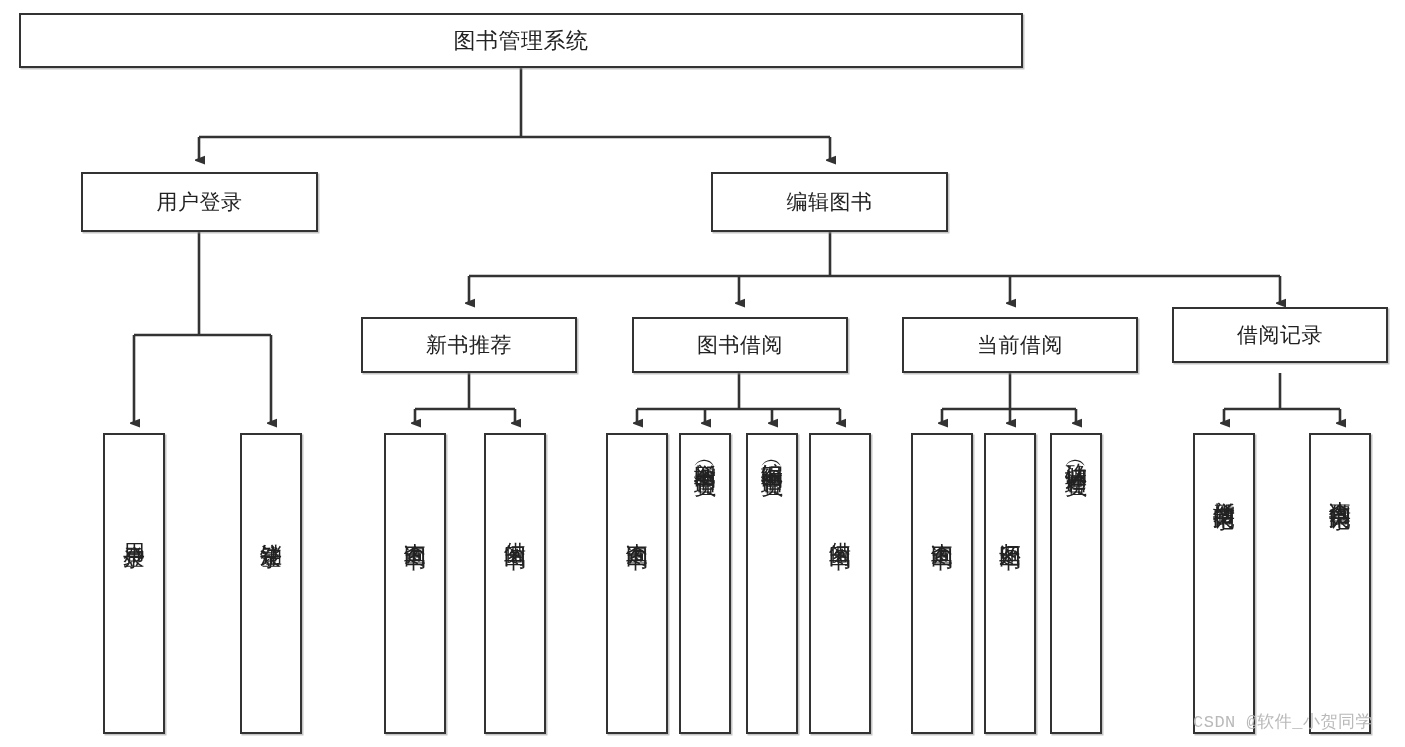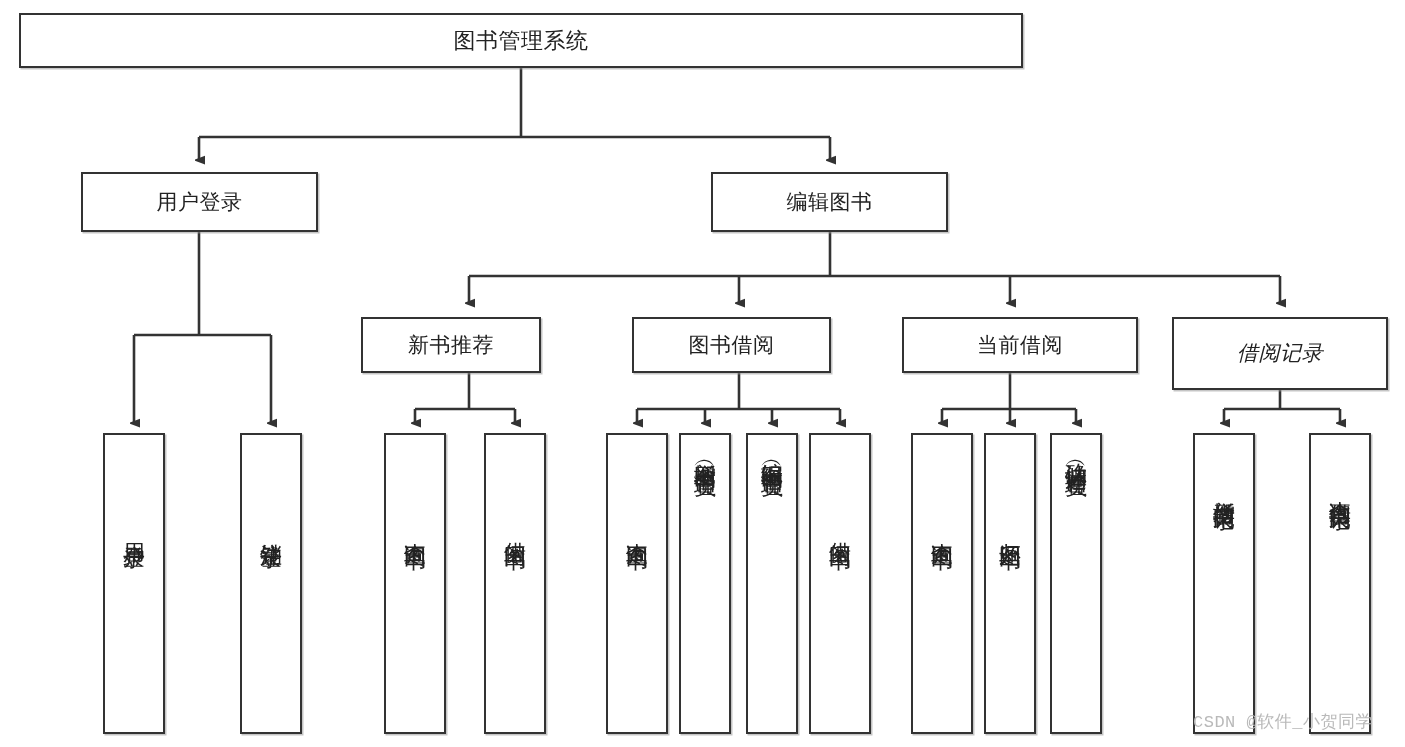--- a/index.html
+++ b/index.html
@@ -135,33 +135,33 @@
   </div>
 
   <div class="node horiz" style="left:81px; top:172px; width:237px; height:60px;">
     <span class="node-label">用户登录</span>
   </div>
 
   <div class="node horiz" style="left:711px; top:172px; width:237px; height:60px;">
     <span class="node-label">编辑图书</span>
   </div>
 
-  <div class="node horiz" style="left:361px; top:317px; width:180px; height:56px;">
+  <div class="node horiz" style="left:361px; top:317px; width:216px; height:56px;">
     <span class="node-label">新书推荐</span>
   </div>
 
-  <div class="node horiz" style="left:632px; top:317px; width:199px; height:56px;">
+  <div class="node horiz" style="left:632px; top:317px; width:216px; height:56px;">
     <span class="node-label">图书借阅</span>
   </div>
 
   <div class="node horiz" style="left:902px; top:317px; width:236px; height:56px;">
     <span class="node-label">当前借阅</span>
   </div>
 
-  <div class="node horiz" style="left:1172px; top:317px; width:216px; height:73px;font-style:italic;">
+  <div class="node horiz" style="left:1172px; top:307px; width:216px; height:56px;">
     <span class="node-label">借阅记录</span>
   </div>
 
   <div class="node vert" style="left:103px; top:433px; width:62px; height:301px; padding-top:90px;">
     <span class="node-label">用户登录</span>
   </div>
 
   <div class="node vert" style="left:240px; top:433px; width:62px; height:301px; padding-top:90px;">
     <span class="node-label">注销登录</span>
   </div>

